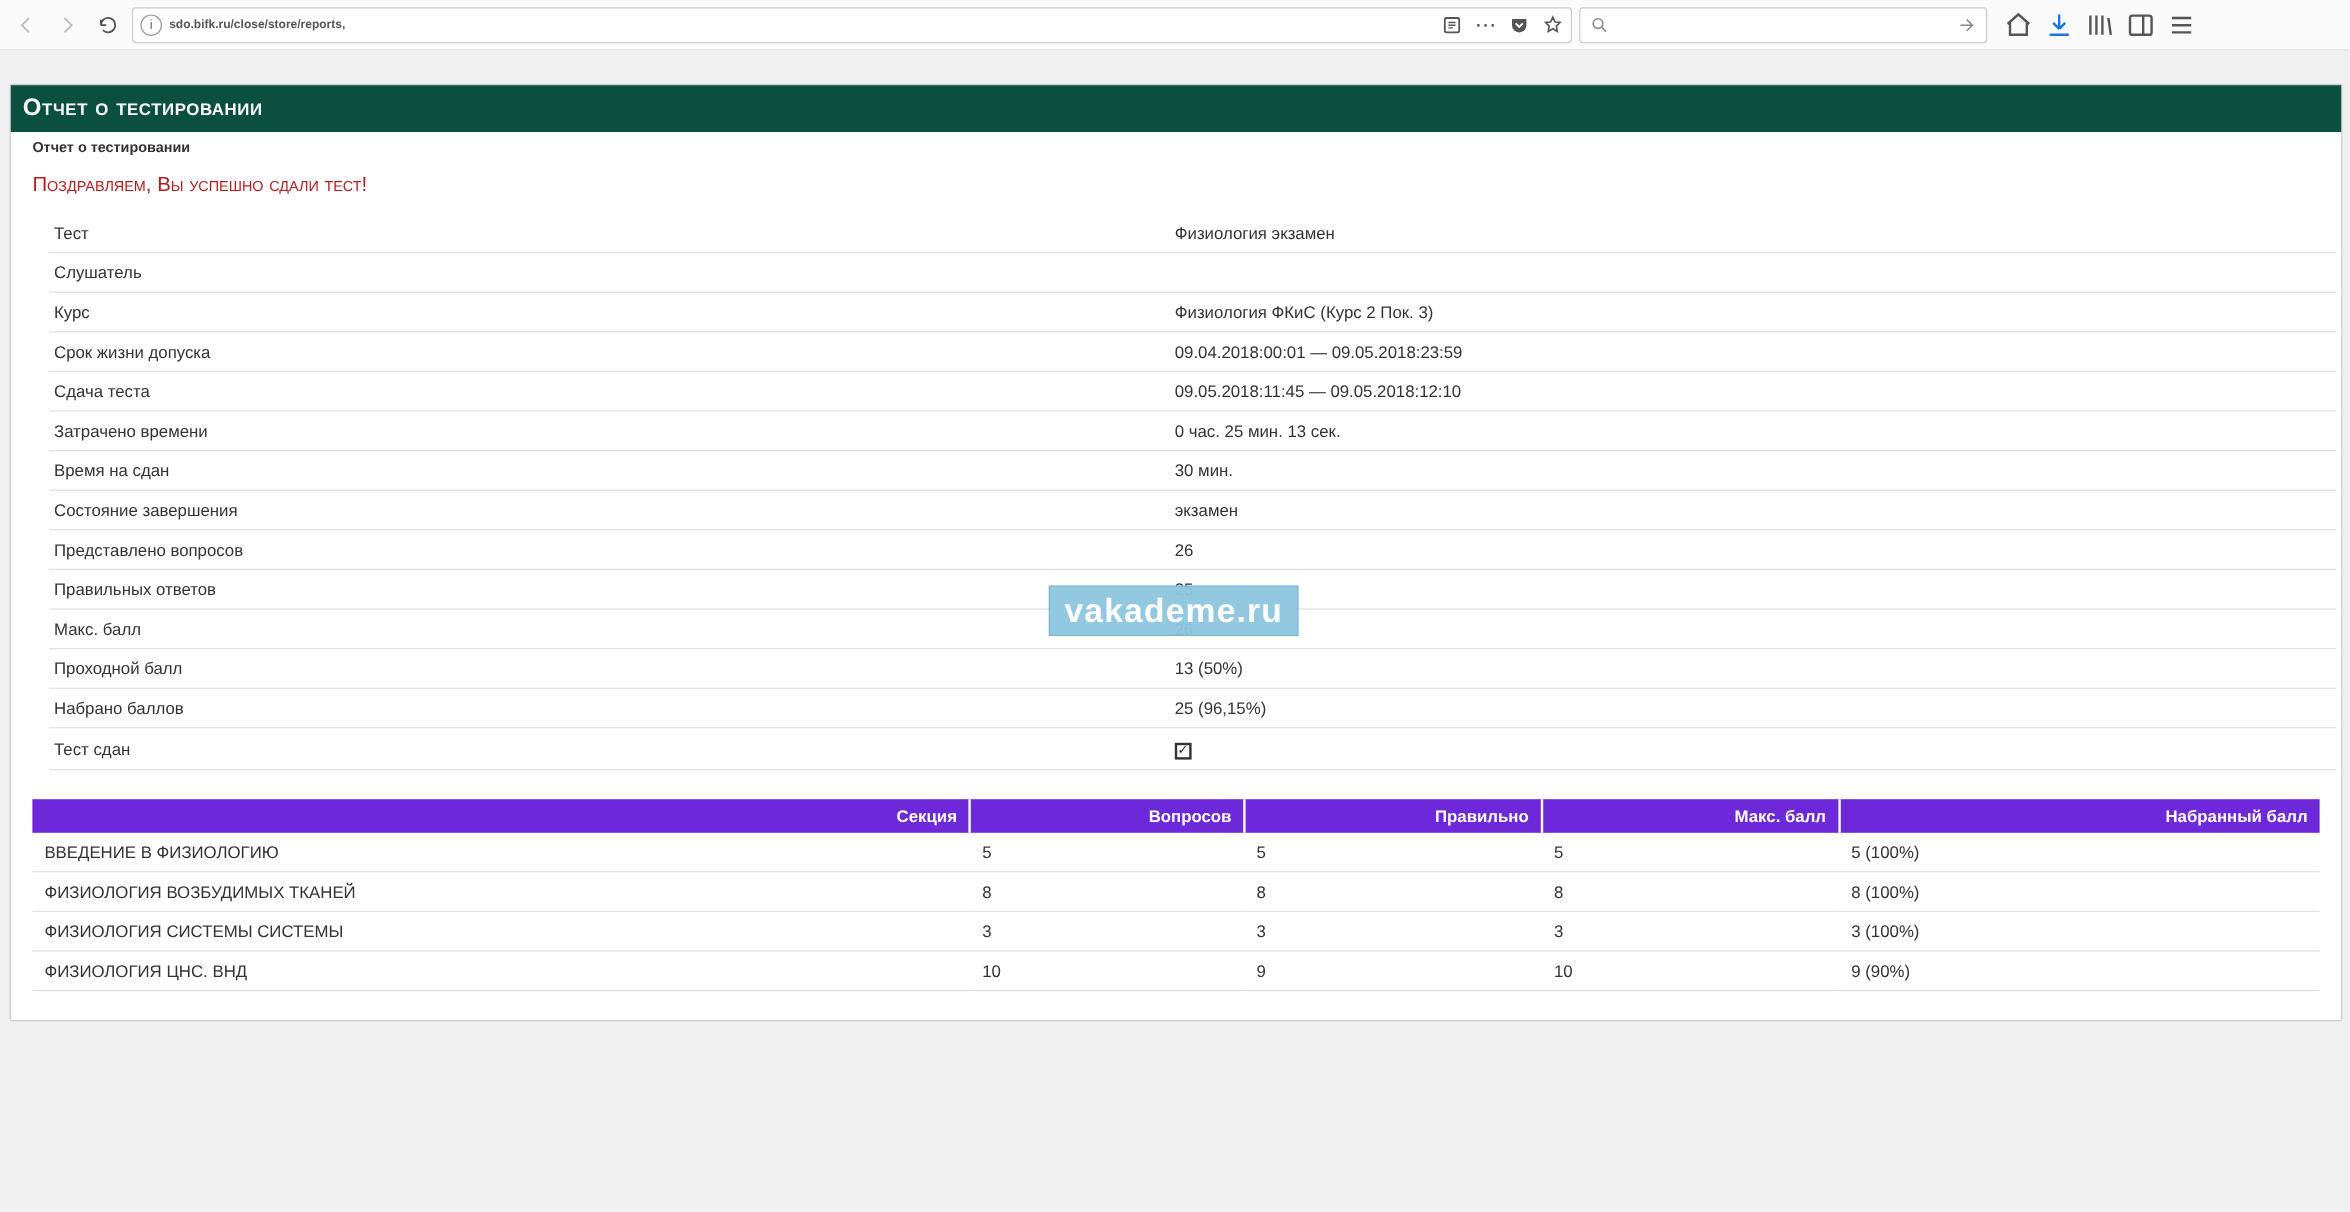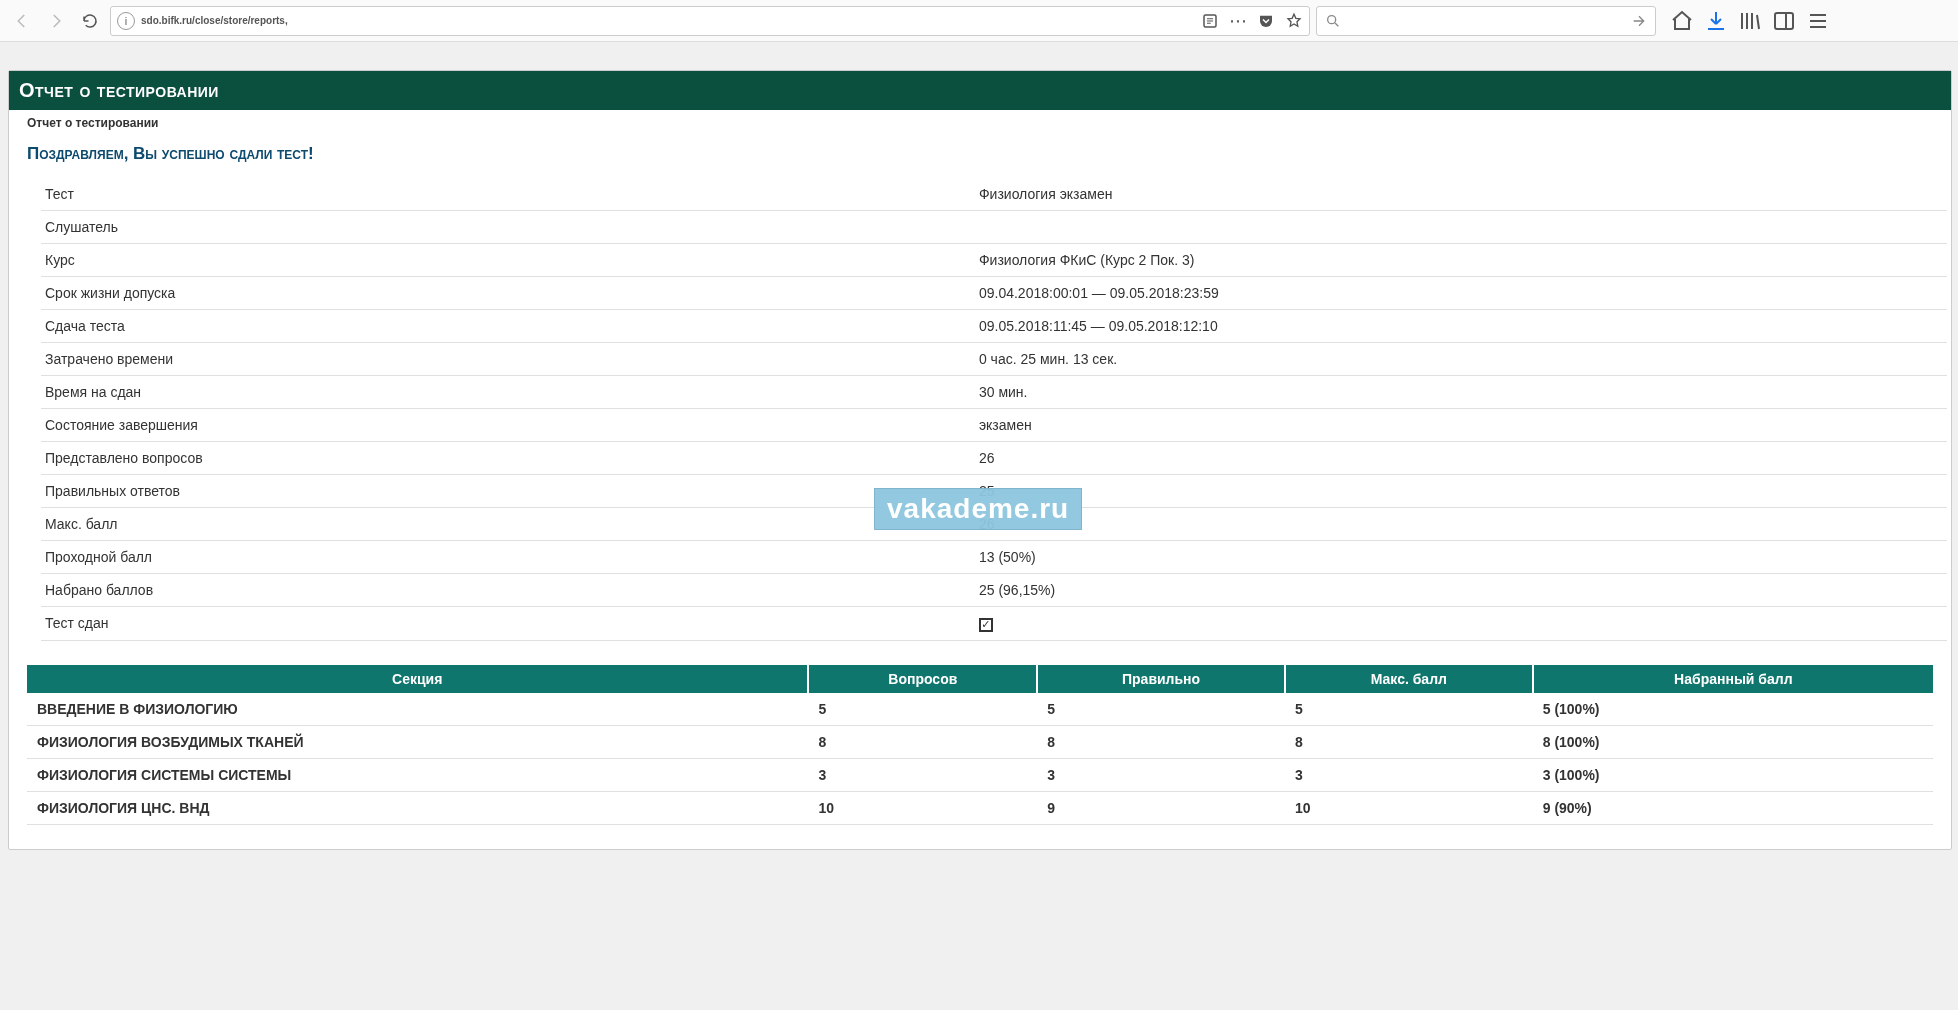--- a/index.html
+++ b/index.html
@@ -86,23 +86,23 @@
     font-variant: small-caps;
     letter-spacing: 0.5px;
   }
   .breadcrumb {
     font-size: 12px;
     font-weight: bold;
     color: #333;
     padding: 6px 18px 4px 18px;
   }
   .congrats {
-    color: #0c4a6e;
+    color: #b91c1c;
     font-size: 17px;
-    font-weight: bold;
+    font-weight: normal;
     padding: 10px 18px 14px 18px;
     font-variant: small-caps;
   }
   .details-table {
     width: calc(100% - 36px);
     margin: 0 32px;
     border-collapse: collapse;
   }
   .details-table td {
     padding: 8px 4px;
@@ -131,34 +131,33 @@
     font-family: Arial, sans-serif;
     opacity: 0.95;
     margin-left: 24px;
   }
   .sections-table {
     width: calc(100% - 36px);
     margin: 24px 18px 0 18px;
     border-collapse: collapse;
   }
   .sections-table th {
-    background: #0f766e;
+    background: #6d28d9;
     color: #fff;
-    text-align: center;
+    text-align: right;
     font-weight: bold;
     padding: 6px 10px;
     font-size: 14px;
     border-right: 2px solid #fff;
   }
   .sections-table th:last-child { border-right:none; }
   .sections-table td {
     padding: 8px 10px;
     border-bottom: 1px solid #e0e0e0;
     font-size: 14px;
-    font-weight: bold;
   }
   .chk {
     width: 14px; height: 14px;
     border: 2px solid #333;
     display: inline-flex;
     align-items: center;
     justify-content: center;
     font-size: 11px;
     line-height: 1;
   }

